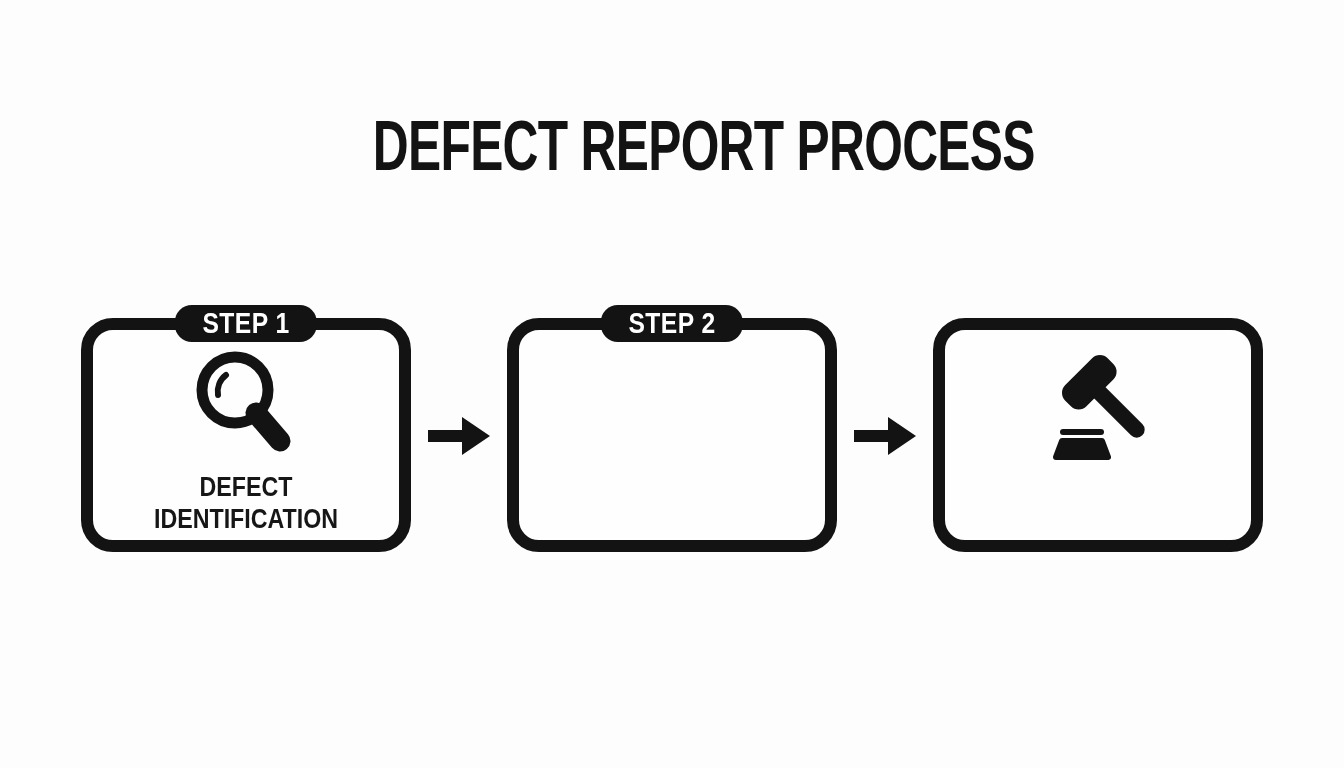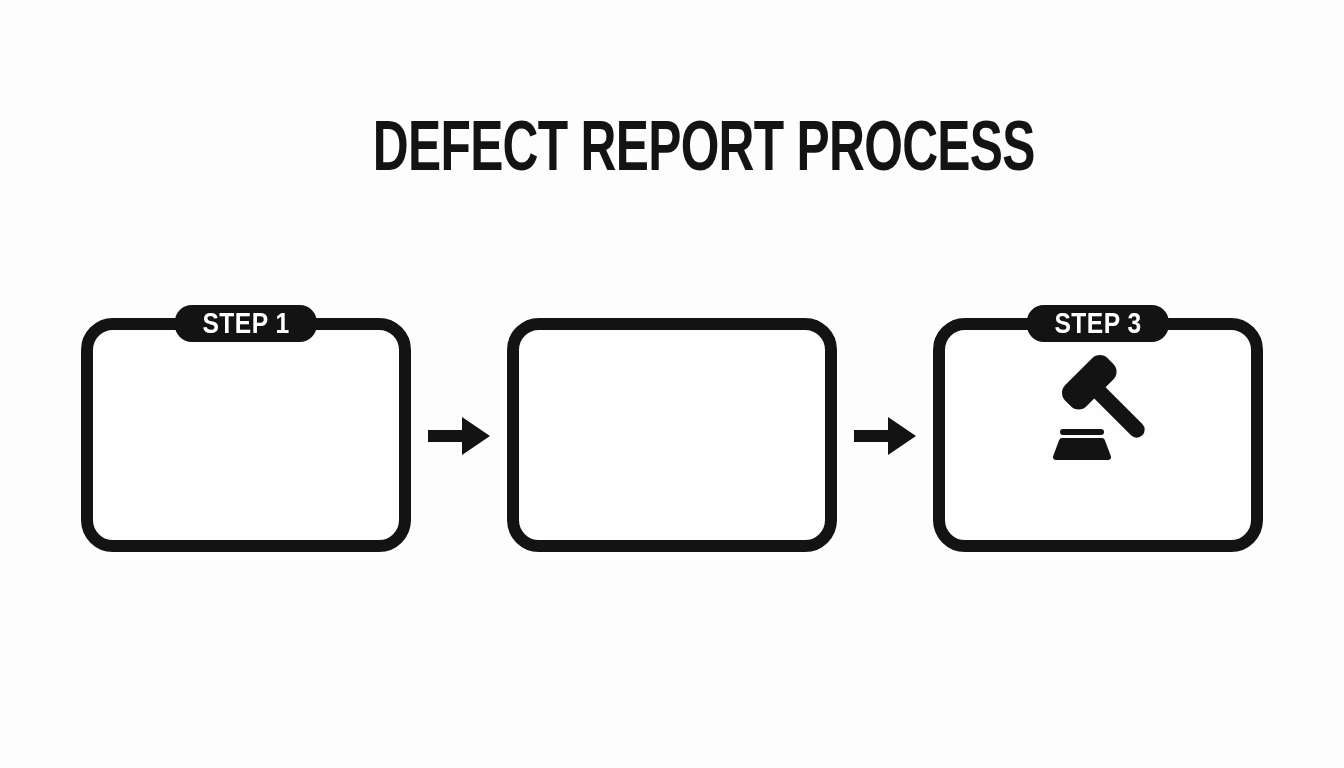--- a/index.html
+++ b/index.html
@@ -87,43 +87,56 @@
 <div class="title">
   <span class="squeeze">DEFECT REPORT PROCESS</span>
 </div>
 
 <div class="flow">
 
   <div class="card">
     <div class="badge">
       <span class="squeeze">STEP 1</span>
     </div>
-  </div>
-
-  <div class="arrow">
-    <svg width="62" height="40" viewBox="0 0 62 40" xmlns="http://www.w3.org/2000/svg">
-      <rect x="0" y="15" width="36" height="12" fill="#131313"></rect>
-      <polygon points="34,2 62,21 34,40" fill="#131313"></polygon>
-    </svg>
-  </div>
-
-  <div class="card">
+    <div class="card-body">
+      <div class="icon-wrap">
+        <svg width="112" height="114" viewBox="0 0 112 114" xmlns="http://www.w3.org/2000/svg">
+          <circle cx="45" cy="41" r="33" fill="none" stroke="#131313" stroke-width="11"></circle>
+          <path d="M28 46 A21 21 0 0 1 36 26" fill="none" stroke="#131313" stroke-width="6" stroke-linecap="round"></path>
+          <line x1="66" y1="64" x2="90" y2="92" stroke="#131313" stroke-width="21" stroke-linecap="round"></line>
+        </svg>
+      </div>
+      <div class="caption">
+        <span class="cap-line">DEFECT</span>
+        <span class="cap-line">IDENTIFICATION</span>
+      </div>
+    </div>
   </div>
 
   <div class="arrow">
     <svg width="62" height="40" viewBox="0 0 62 40" xmlns="http://www.w3.org/2000/svg">
       <rect x="0" y="15" width="36" height="12" fill="#131313"></rect>
       <polygon points="34,2 62,21 34,40" fill="#131313"></polygon>
     </svg>
   </div>
 
   <div class="card">
     <div class="badge">
-      <span class="squeeze">STEP 3</span>
+      <span class="squeeze">STEP 2</span>
     </div>
+  </div>
+
+  <div class="arrow">
+    <svg width="62" height="40" viewBox="0 0 62 40" xmlns="http://www.w3.org/2000/svg">
+      <rect x="0" y="15" width="36" height="12" fill="#131313"></rect>
+      <polygon points="34,2 62,21 34,40" fill="#131313"></polygon>
+    </svg>
+  </div>
+
+  <div class="card">
     <div class="card-body">
       <div class="icon-wrap">
         <svg width="140" height="118" viewBox="0 0 140 118" xmlns="http://www.w3.org/2000/svg">
           <g transform="translate(62,36) rotate(45)">
             <rect x="-16" y="-30" width="30" height="60" rx="11" fill="#131313"></rect>
             <rect x="0" y="-8" width="74" height="16" rx="8" fill="#131313"></rect>
           </g>
           <rect x="32" y="82" width="44" height="6" rx="3" fill="#131313"></rect>
           <path d="M28 110 L34 94 L74 94 L80 110 Z" fill="#131313" stroke="#131313" stroke-width="6" stroke-linejoin="round"></path>
         </svg>

